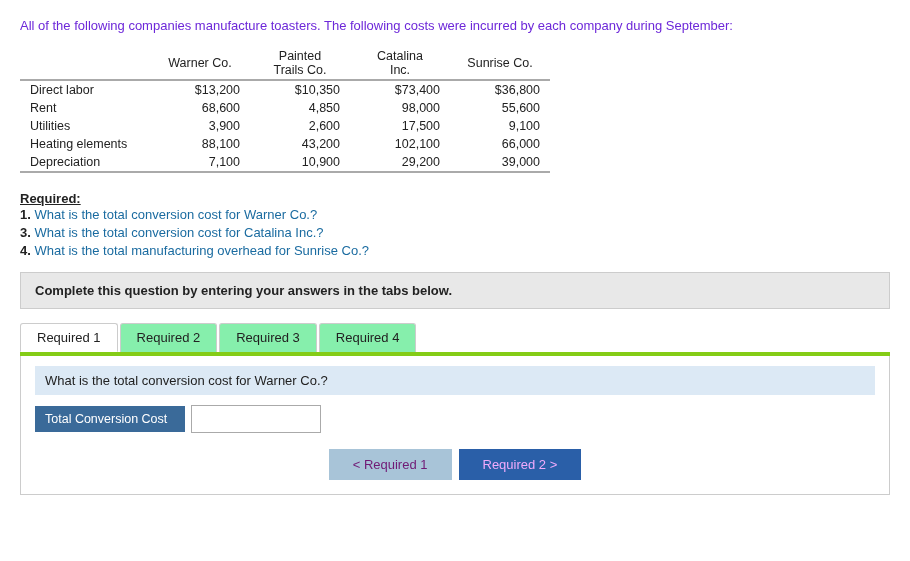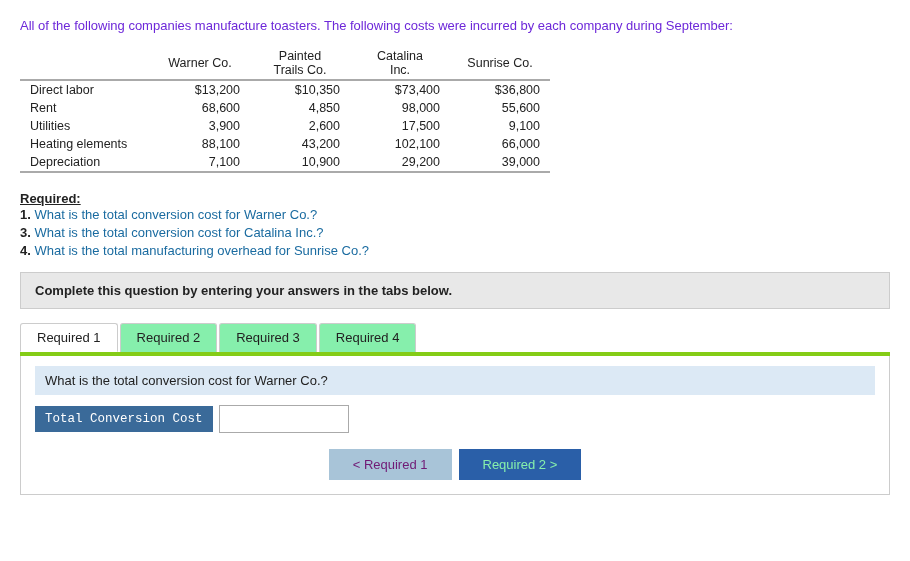--- a/index.html
+++ b/index.html
@@ -110,21 +110,20 @@
       align-items: center;
       margin-bottom: 16px;
     }
     .answer-label {
       background: #3a6a99;
       color: #fff;
       padding: 6px 10px;
       font-size: 12.5px;
       min-width: 150px;
       margin-right: 6px;
-      font-family: Liberation Mono, monospace;
     }
     .answer-input {
       border: 1px solid #aaa;
       padding: 5px 8px;
       font-size: 13px;
       width: 130px;
       height: 28px;
     }
     .nav-buttons {
       display: flex;
@@ -138,21 +137,21 @@
       border: none;
       cursor: pointer;
     }
     .nav-btn.prev {
       background: #a8c4d8;
       color: #701a75;
       margin-right: 4px;
     }
     .nav-btn.next {
       background: #2a5fa8;
-      color: #86efac;
+      color: #f0abfc;
       margin-left: 3px;
       padding-left: 24px;
     }
   </style>
 </head>
 <body>
 
 <p class="intro-text">All of the following companies manufacture toasters. The following costs were incurred by each company during September:</p>
 
 <table class="cost-table">

